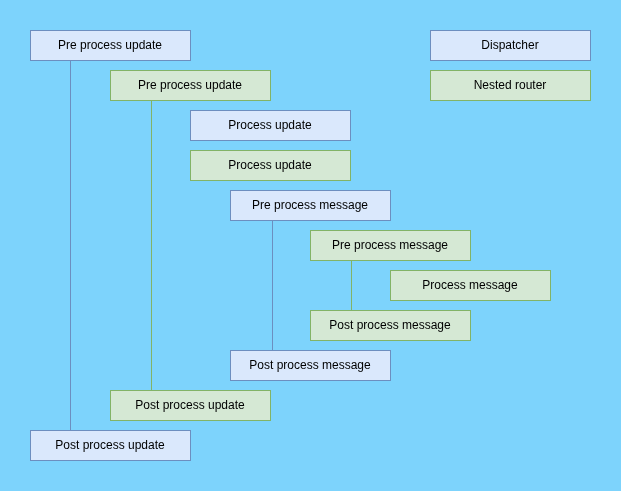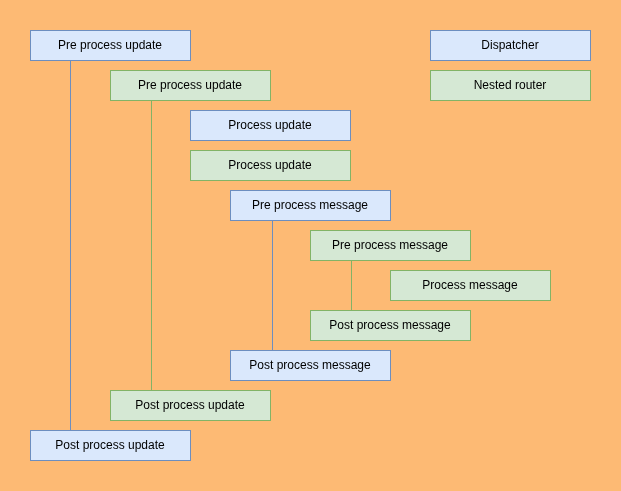--- a/index.html
+++ b/index.html
@@ -10,21 +10,21 @@
   body {
     width: 621px;
     height: 491px;
     font-family: "Liberation Sans", sans-serif;
     overflow: hidden;
   }
   #diagram-root {
     position: relative;
     width: 621px;
     height: 491px;
-    background: #fdba74;
+    background: #7dd3fc;
   }
   svg#diagram-svg {
     position: absolute;
     left: 0;
     top: 0;
     width: 621px;
     height: 491px;
     display: block;
   }
   .node-box {

